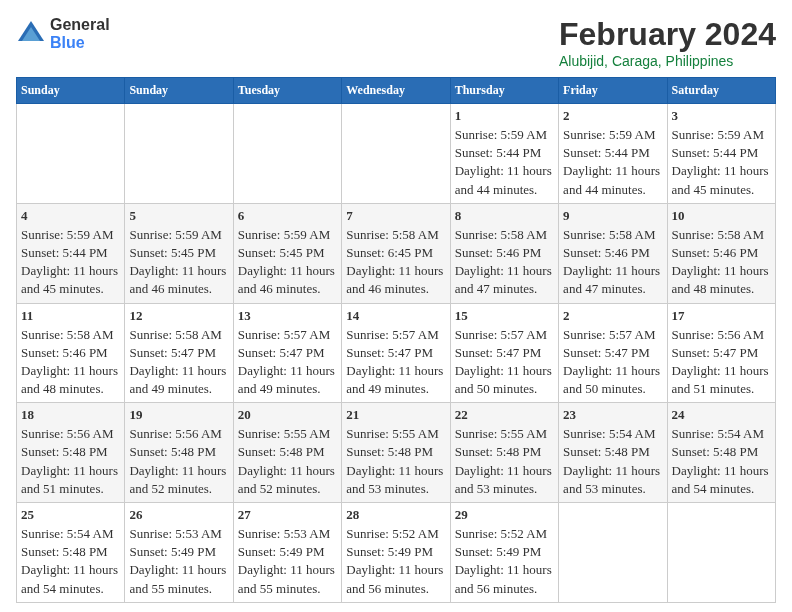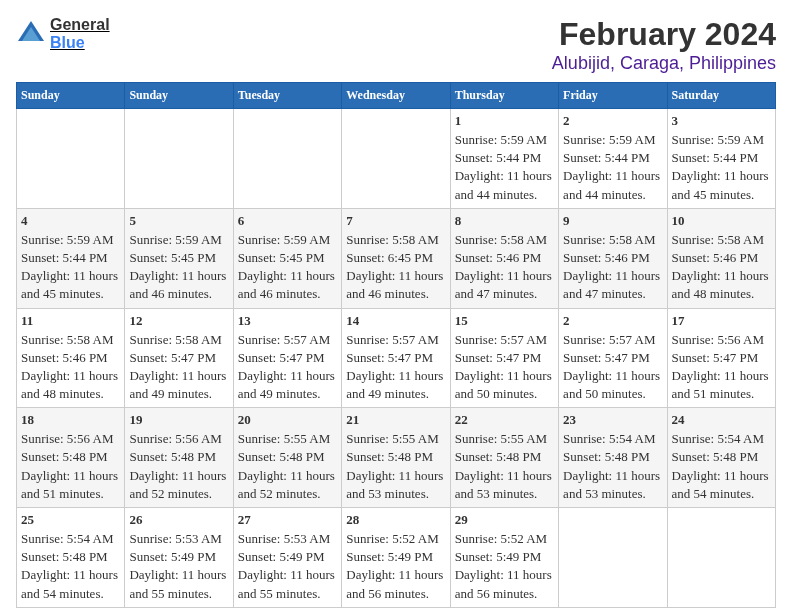--- a/index.html
+++ b/index.html
@@ -18,47 +18,45 @@
     }
     .logo {
       display: flex;
       align-items: center;
       gap: 4px;
     }
     .logo-text {
       display: flex;
       flex-direction: column;
       line-height: 1.1;
-      text-decoration: underline;
     }
     .logo-general {
       font-size: 16px;
       font-weight: bold;
       color: #333;
     }
     .logo-blue {
       font-size: 16px;
       font-weight: bold;
       color: #3b82f6;
     }
     .logo-icon {
       width: 30px;
       height: 30px;
     }
     .title-block {
-      text-align: right;
     }
     .cal-title {
       font-size: 32px;
       font-weight: bold;
       color: #333;
     }
     .cal-subtitle {
-      font-size: 18px;
-      color: #4c1d95;
+      font-size: 14px;
+      color: #15803d;
     }
     table {
       width: 100%;
       border-collapse: collapse;
       table-layout: fixed;
       font-family: Liberation Serif, serif;
     }
     thead th {
       background: #2a6db5;
       color: #fff;

